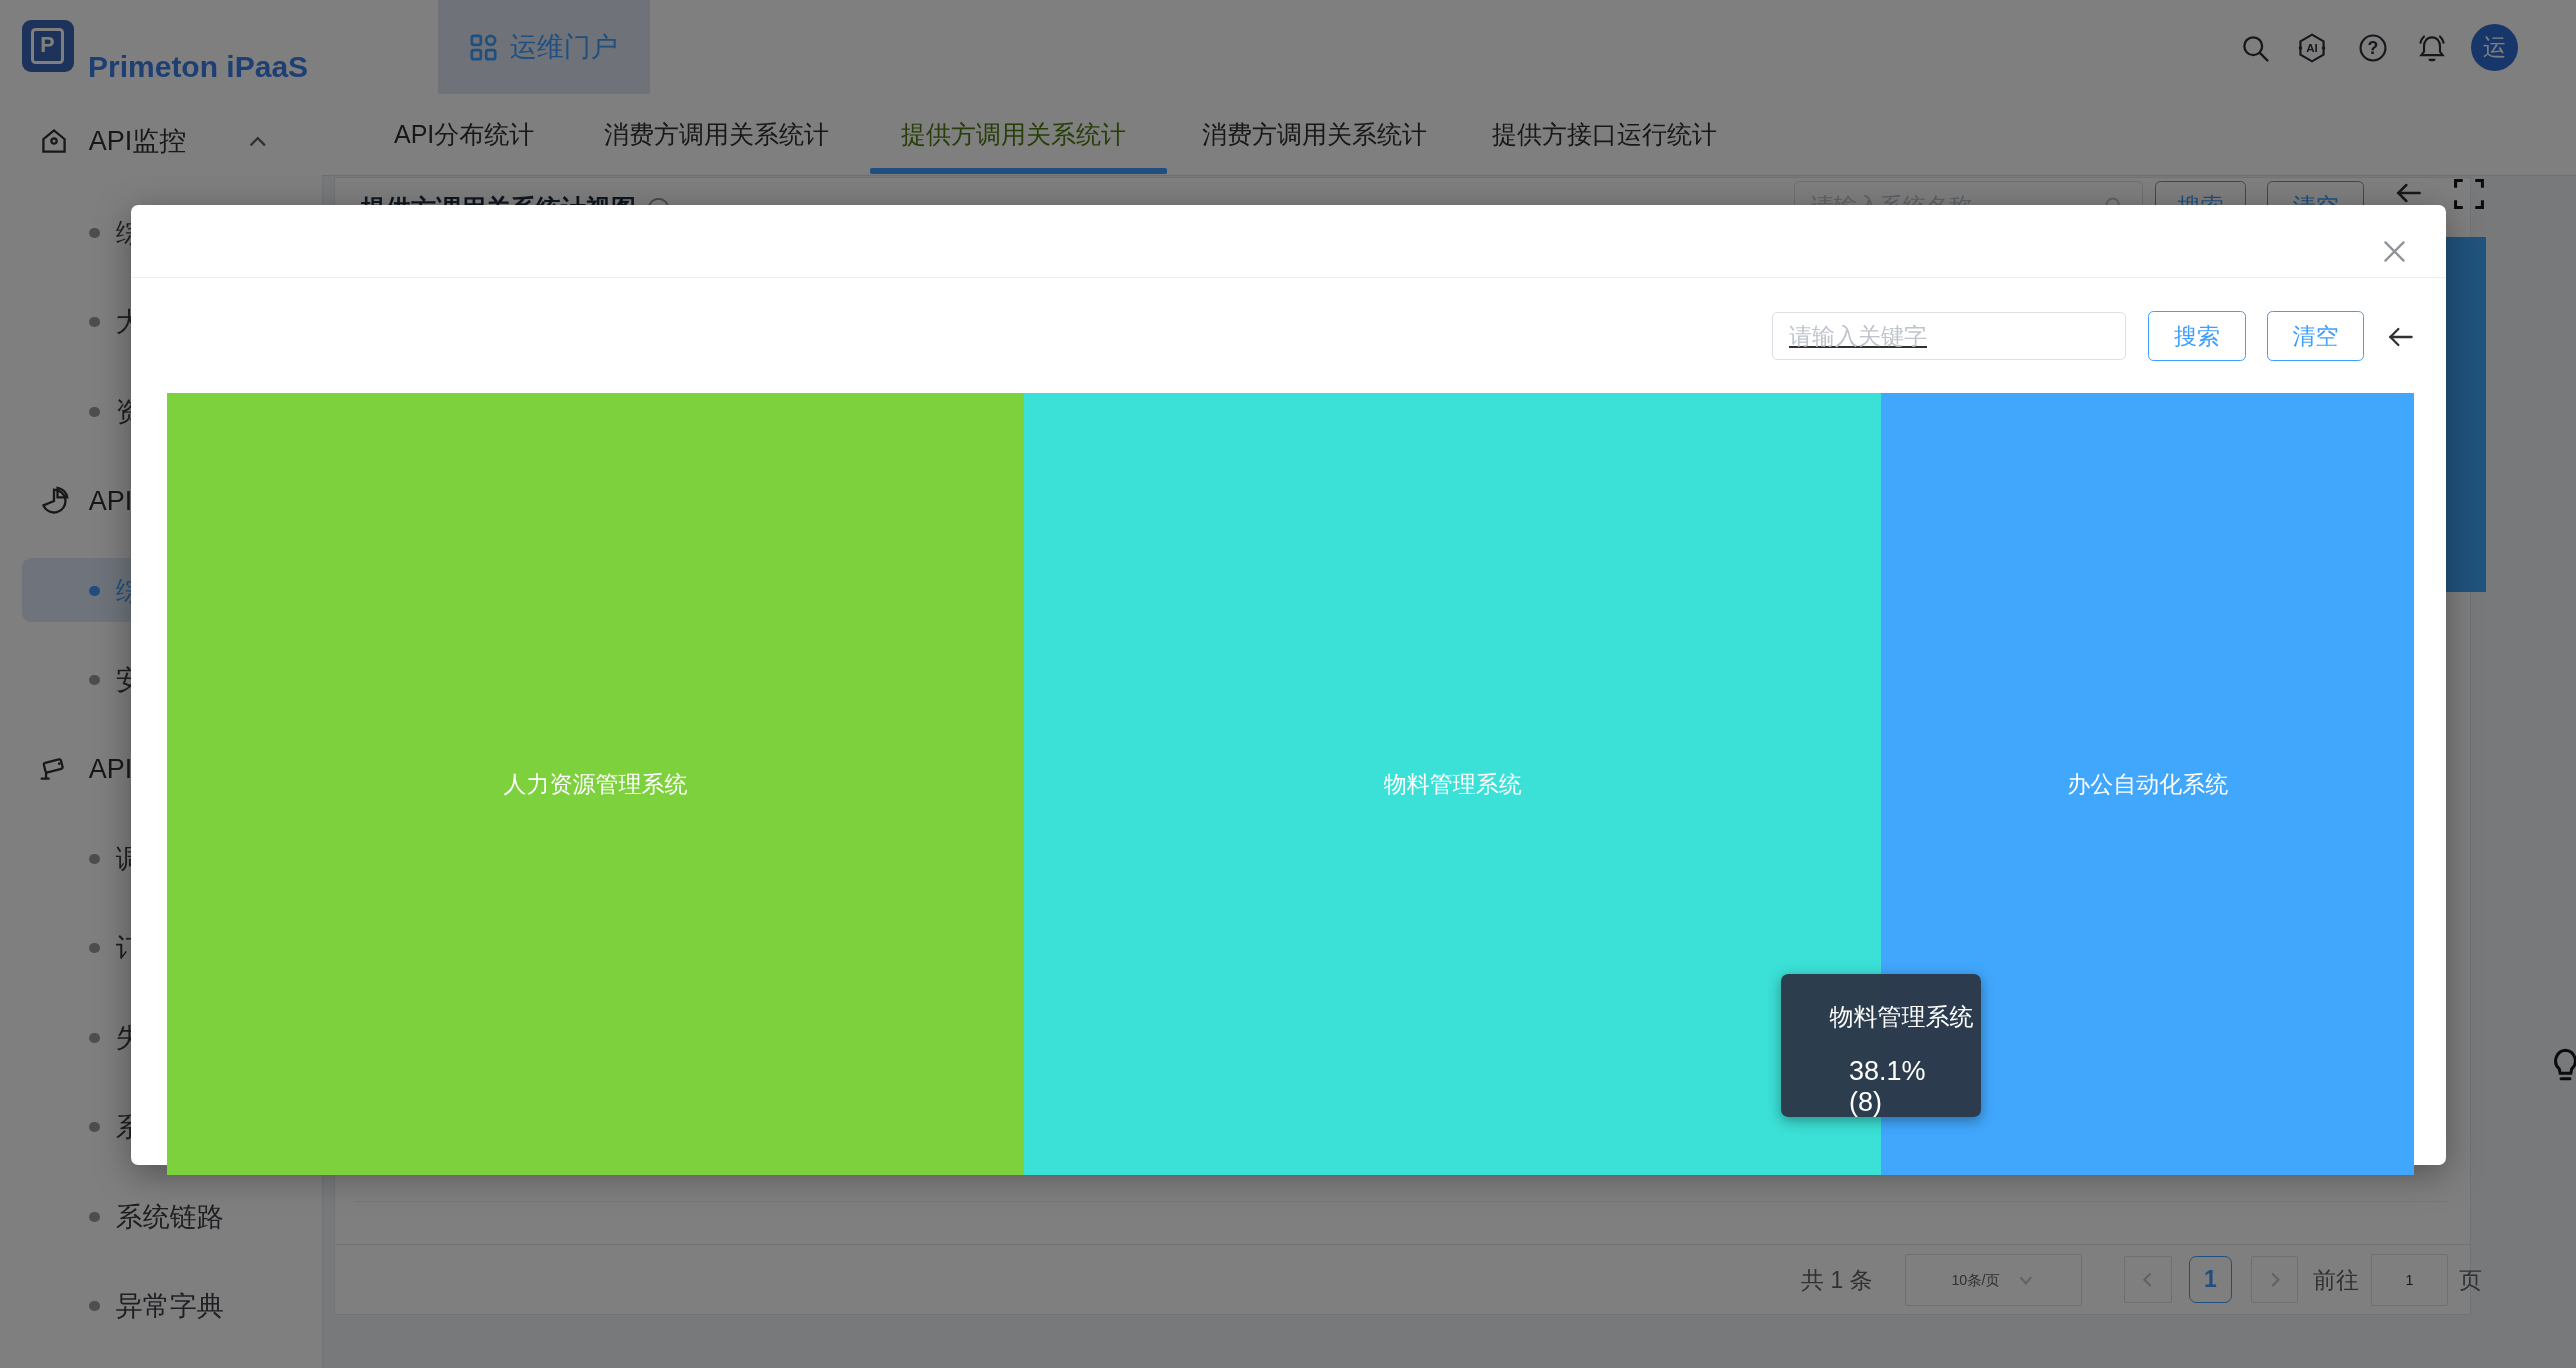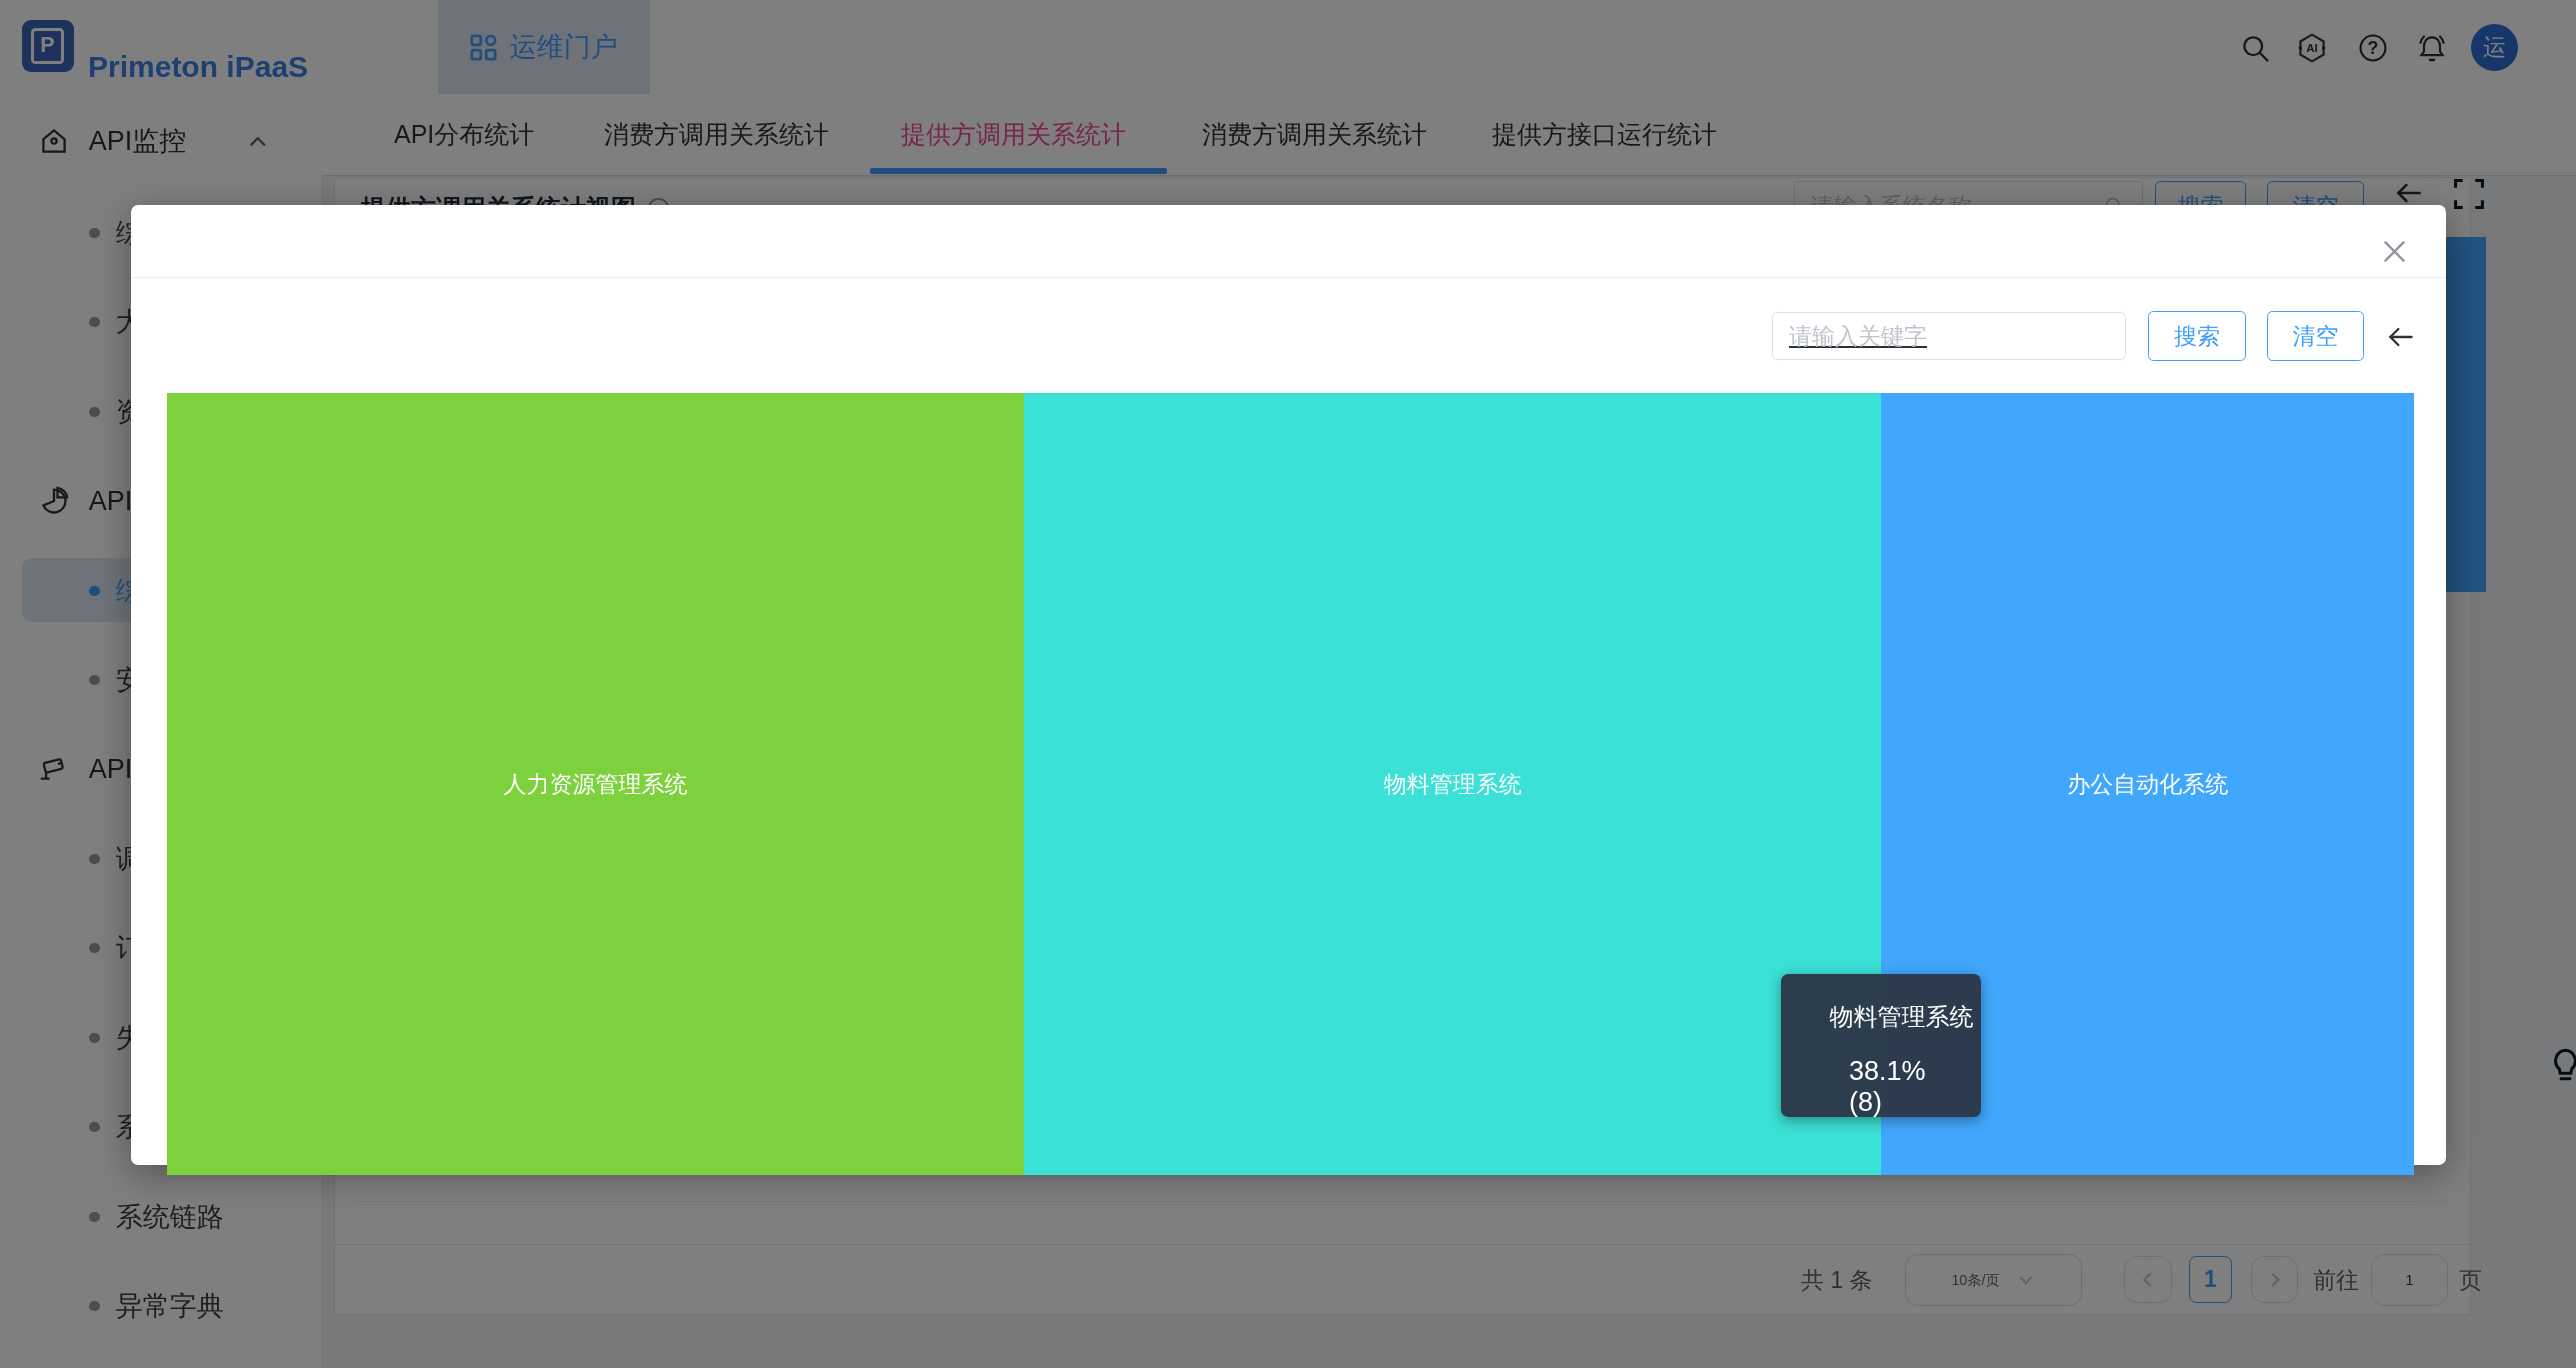--- a/index.html
+++ b/index.html
@@ -30,40 +30,40 @@
   .side-row .chev{position:absolute;left:247px;width:21.5px;height:21.5px;color:#606266;}
   .side-item{left:0;width:322px;height:50px;display:flex;align-items:center;color:#3c3f44;font-size:27px;}
   .side-item .dot{margin-left:89px;width:10.7px;height:10.7px;border-radius:50%;background:#9a9da3;}
   .side-item .ilabel{margin-left:16px;}
   .side-sel-bg{left:21.5px;width:279px;height:64px;background:#dfe9f8;border-radius:9px;}
   .side-item.selected{color:#409eff;}
   .side-item.selected .dot{background:#409eff;}
 
   .tabsbar{left:322px;top:94px;width:2254px;height:81px;background:#fff;border-bottom:0.9px solid #dcdfe6;text-decoration:underline;}
   .tab{top:0;height:81px;display:flex;align-items:center;font-size:25px;color:#303133;white-space:nowrap;}
-  .tab.active{color:#ec4899;}
+  .tab.active{color:#4d7c0f;}
   .tab-underline{background:#409eff;height:6.3px;border-radius:1.8px;}
 
   .card{left:334px;top:177px;width:2137px;height:1138px;background:#fff;border:0.9px solid #e4e7ed;box-sizing:border-box;}
   .view-title{left:361px;top:183px;height:50px;font-size:25px;font-weight:bold;color:#1f2d3d;display:flex;align-items:center;gap:10.7px;}
   .q-icon{width:23px;height:23px;color:#909399;}
 
   .el-input{box-sizing:border-box;background:#fff;border:0.9px solid #dcdfe6;border-radius:5.4px;
     font-size:23px;color:#303133;display:flex;align-items:center;padding:0 16px;text-decoration:underline;}
   .el-input .ph{color:#bfc4cc;}
   .el-btn{box-sizing:border-box;background:#fff;border:0.9px solid #409eff;border-radius:5.4px;
     color:#409eff;font-size:23px;display:flex;align-items:center;justify-content:center;}
 
   .bg-treemap-sliver{left:2445px;top:237px;width:41px;height:355px;}
 
   .row-divider{left:355px;top:1201px;width:2094px;height:0.9px;background:#ebeef5;}
   .table-bottom{left:335px;top:1244px;width:2135px;height:0.9px;background:#e4e7ed;}
 
   .pag{top:1254px;height:52px;display:flex;align-items:center;font-size:23px;color:#606266;}
-  .pag-box{box-sizing:border-box;border:0.9px solid #dcdfe6;border-radius:13px;background:#fff;
+  .pag-box{box-sizing:border-box;border:0.9px solid #dcdfe6;border-radius:2px;background:#fff;
     display:flex;align-items:center;justify-content:center;color:#606266;text-align:center;}
   .pag-page{box-sizing:border-box;border:0.9px solid #409eff;border-radius:7.2px;color:#409eff;
     display:flex;align-items:center;justify-content:center;font-weight:bold;}
   .pag-chev{width:19.7px;height:19.7px;color:#c0c4cc;}
 
   .bulb{left:2546px;top:1045px;width:39px;height:39px;color:#13181f;}
 
   
   .backdrop{left:0;top:0;width:2576px;height:1368px;background:rgba(0,0,0,0.5);z-index:50;}
   .modal{left:131px;top:205px;width:2315px;height:960px;background:#fff;border-radius:7.2px;

